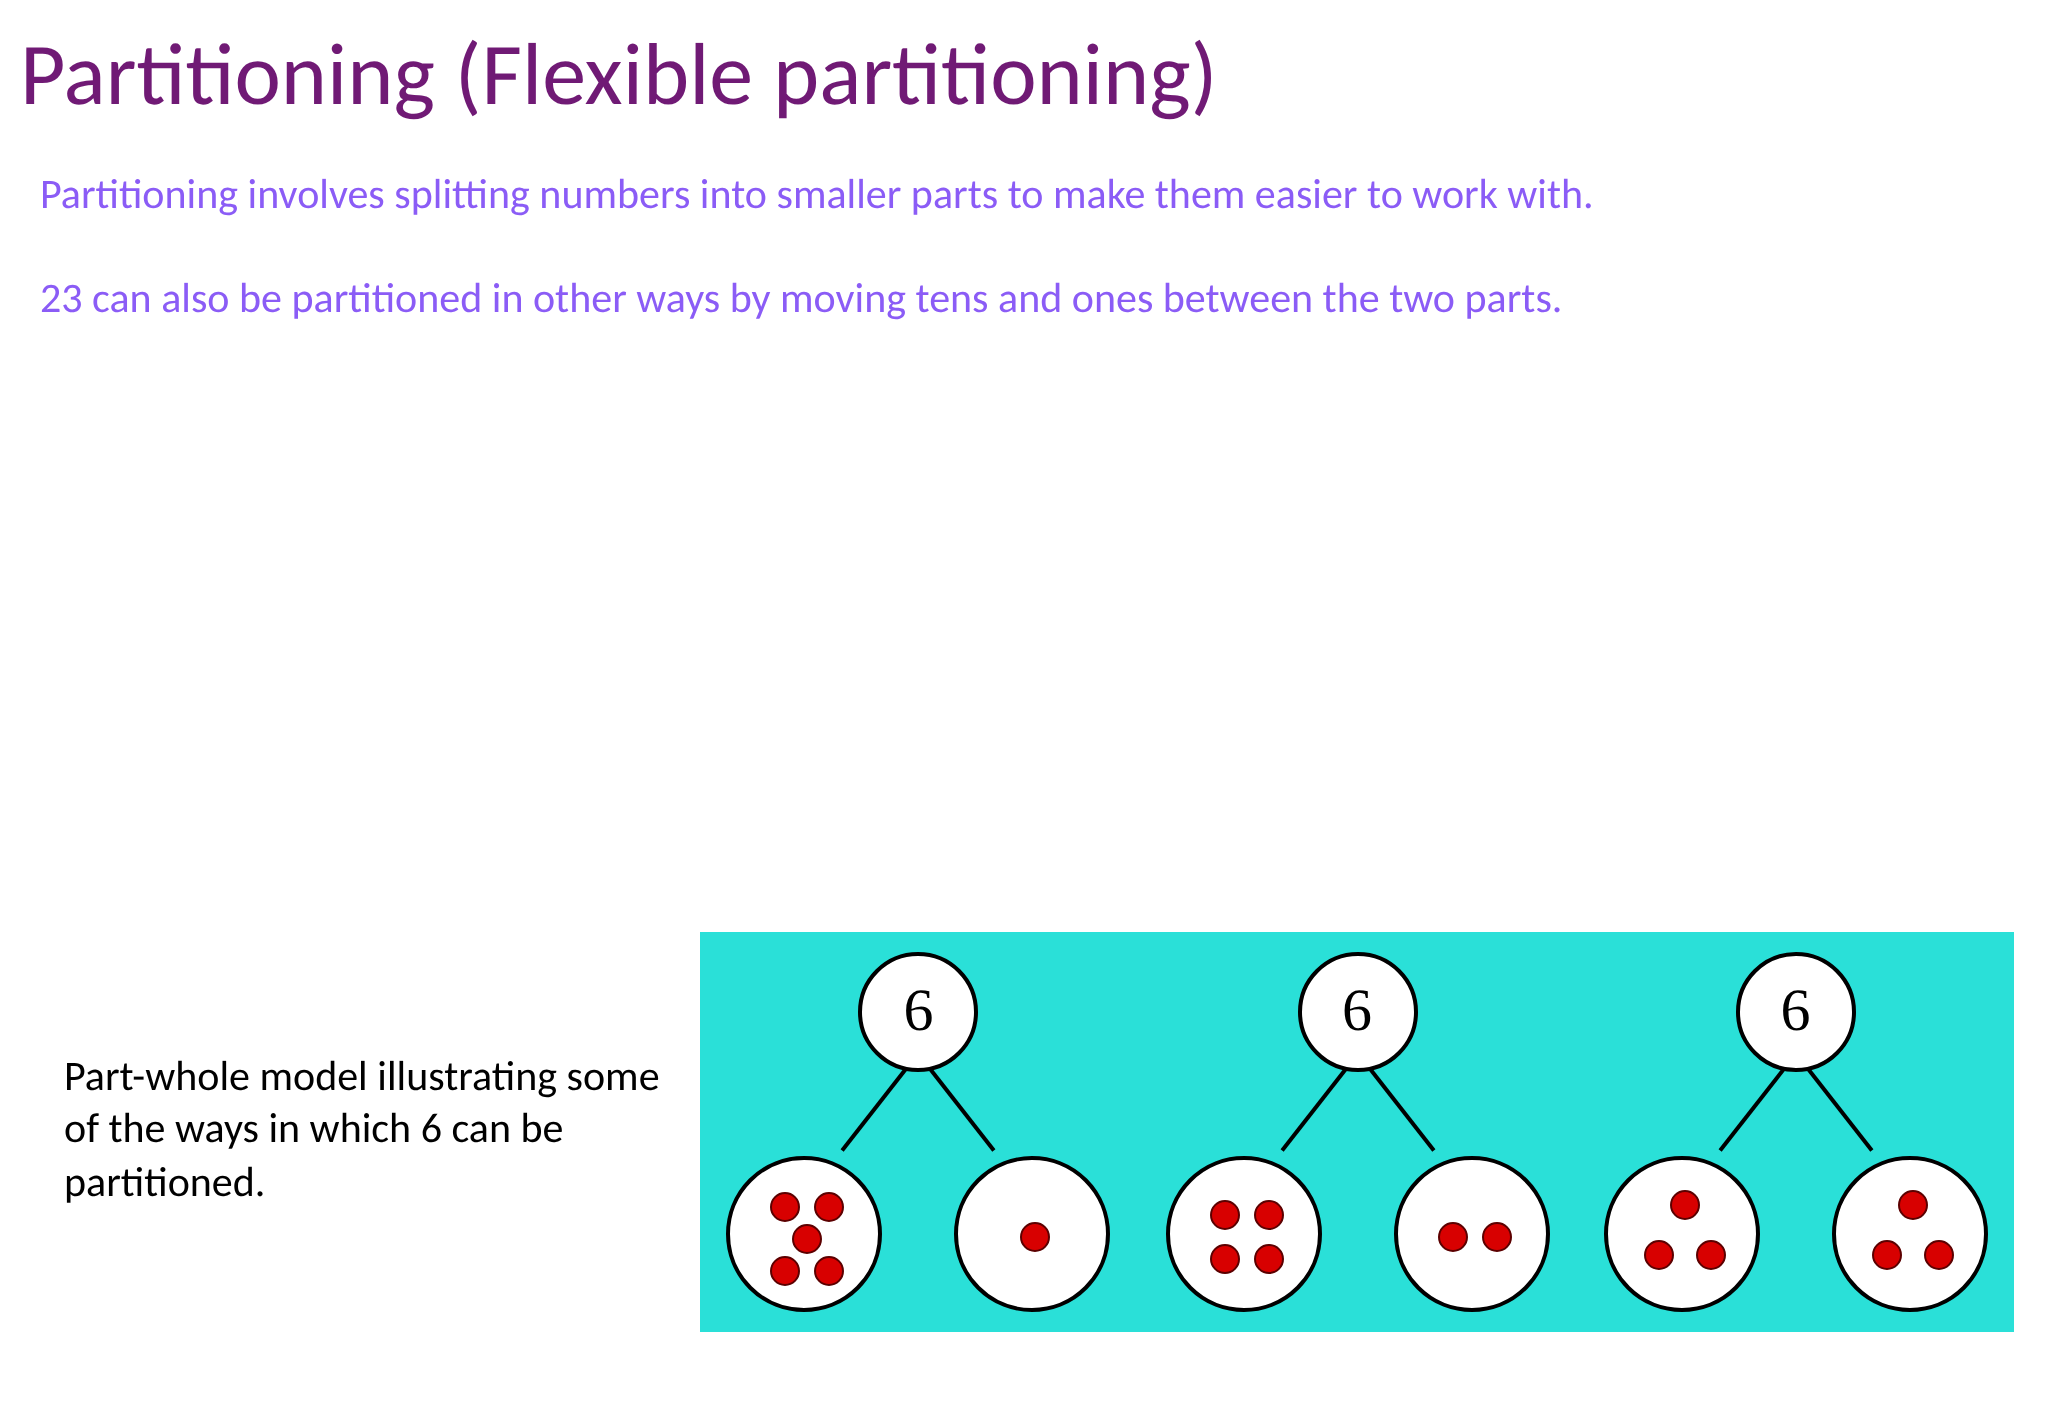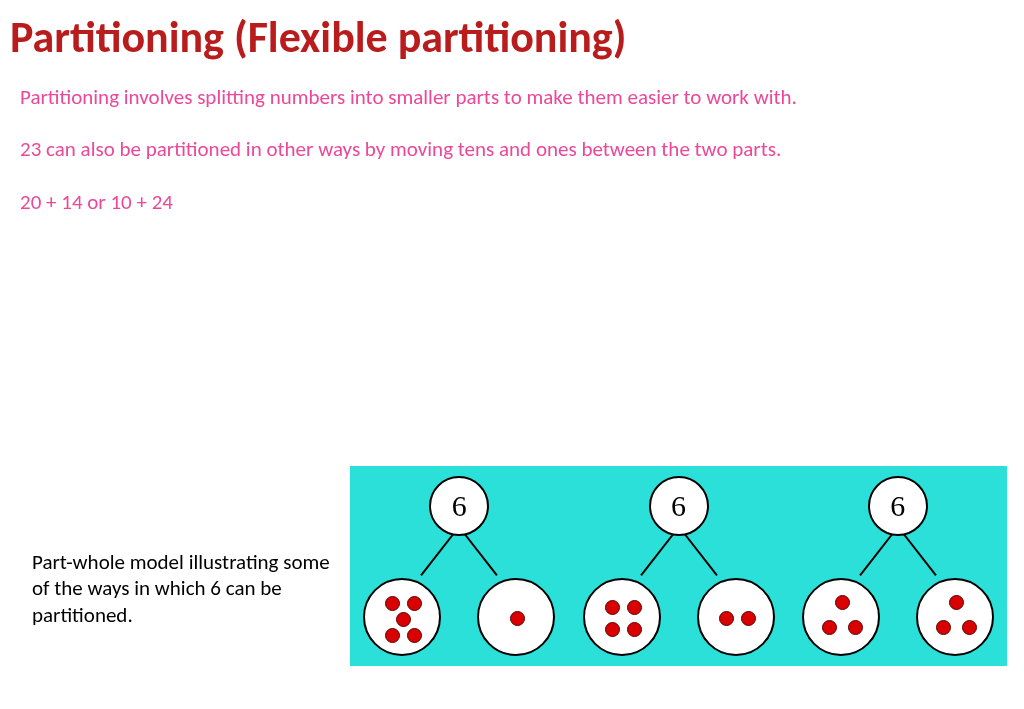--- a/index.html
+++ b/index.html
@@ -5,41 +5,40 @@
   * { margin: 0; padding: 0; box-sizing: border-box; }
   body {
     width: 1024px;
     height: 709px;
     background: #ffffff;
     font-family: Calibri, 'Segoe UI', Arial, sans-serif;
     overflow: hidden;
     position: relative;
   }
   .title {
-    color: #b91c1c;
+    color: #701a75;
     font-size: 44px;
-    font-weight: 700;
+    font-weight: 400;
     padding: 10px 0 0 10px;
   }
   .body-text {
-    color: #ec4899;
+    color: #8b5cf6;
     font-size: 21px;
     line-height: 1.25;
     padding: 20px 20px 0 20px;
   }
   .body-text p { margin-bottom: 26px; }
   .caption-area {
     position: absolute;
     left: 32px;
     top: 525px;
     width: 300px;
     font-size: 21px;
     line-height: 1.25;
     color: #000;
-    margin-top: 24px;
   }
   .diagram-area {
     position: absolute;
     left: 350px;
     top: 466px;
     width: 657px;
     height: 200px;
     background: #2ae0d8;
   }
   .pw-model {
@@ -94,21 +93,20 @@
   }
 </style>
 </head>
 <body>
 
 <h1 class="title">Partitioning (Flexible partitioning)</h1>
 
 <div class="body-text">
   <p>Partitioning involves splitting numbers into smaller parts to make them easier to work with.</p>
   <p>23 can also be partitioned in other ways by moving tens and ones between the two parts.</p>
-  <p>20 + 14 or 10 + 24</p>
 </div>
 
 <div class="caption-area">Part-whole model illustrating some of the ways in which 6 can be partitioned.</div>
 
 <div class="diagram-area" id="diagram">
     <div class="pw-model" style="left: -0.75px;">
       <div class="connector" style="left: 108px; transform: rotate(38deg);"></div>
       <div class="connector" style="left: 110px; transform: rotate(-38deg);"></div>
       <div class="whole-circle">6</div>
       <div class="part-circle part-left">

